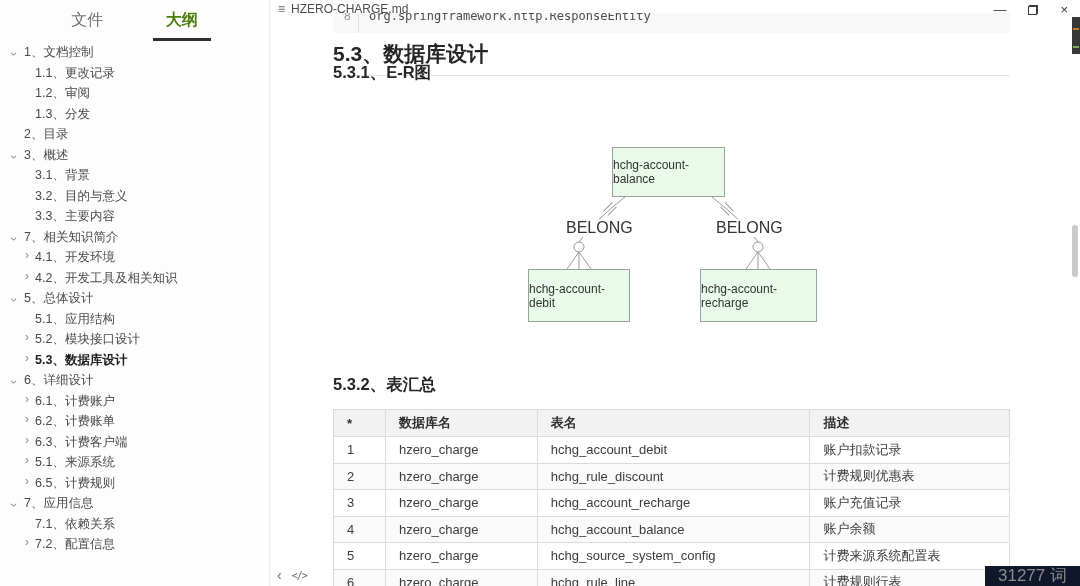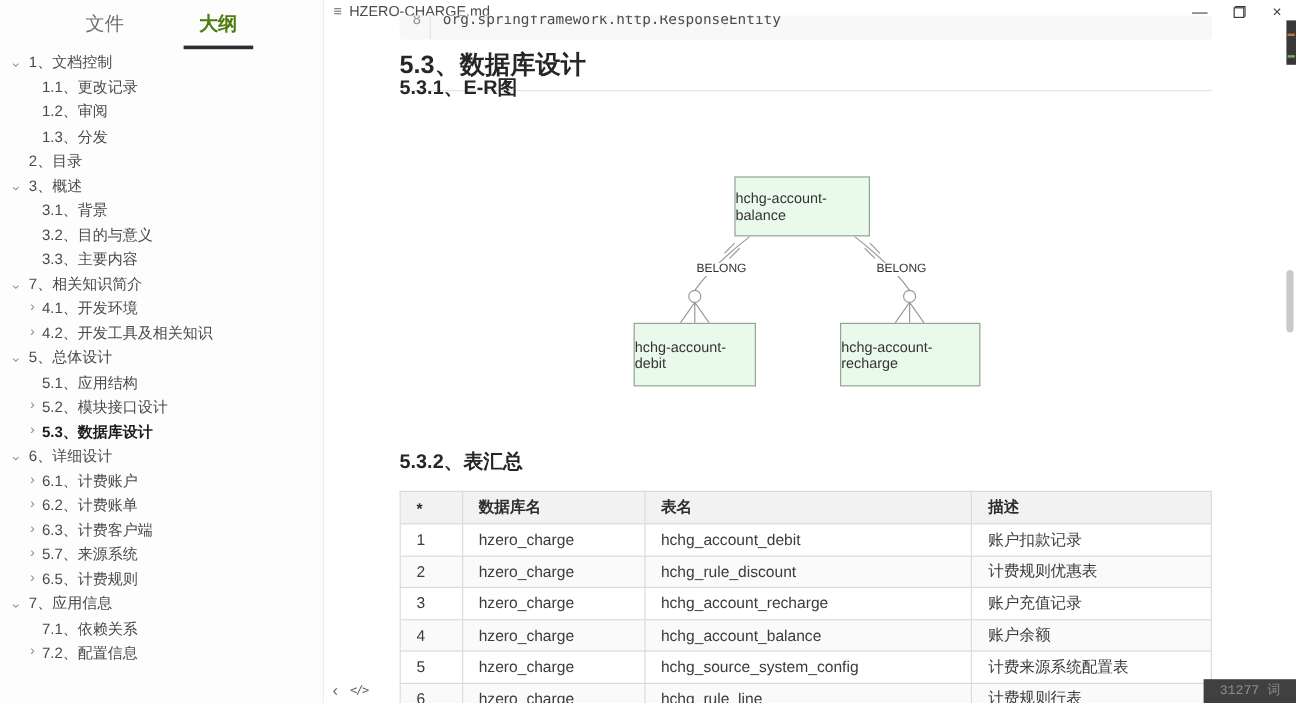--- a/index.html
+++ b/index.html
@@ -39,37 +39,37 @@
   .h3 { position:absolute; left:63px; font-size:16.5px; font-weight:bold; color:#262626; }
   .h3-er { top:62px; }
   .h3-table { top:374px; }
 
   
   .diagram { position:absolute; left:230px; top:140px; width:350px; height:195px; }
   .er-entity { position:absolute; border:1px solid #93a593; background:#eafaea; display:flex; align-items:center; justify-content:center; font-size:12px; color:#333; }
   .er-balance { left:112px; top:7px; width:113px; height:50px; }
   .er-debit { left:28px; top:129px; width:102px; height:53px; }
   .er-recharge { left:200px; top:129px; width:117px; height:53px; }
-  .er-rel-label { position:absolute; top:79px; width:56px; text-align:right; font-size:10px; color:#333; background:#fff; }
+  .er-rel-label { position:absolute; top:79px; width:56px; text-align:center; font-size:16px; color:#333; background:#fff; }
   .er-rel-left { left:66px; }
   .er-rel-right { left:216px; }
   .er-lines { position:absolute; left:0; top:0; }
 
   
   .tbl { position:absolute; left:63px; top:409px; width:677px; border-collapse:collapse; font-size:13px; color:#3c3c3c; }
   .tbl th, .tbl td { border:1px solid #dbdbdb; padding:0 0 0 13px; height:26.5px; text-align:left; font-weight:normal; }
   .tbl th { background:#f2f2f2; font-weight:bold; color:#2e2e2e; height:27px; }
   .tbl tr:nth-child(even) td { background:#fafafa; }
   .col-idx { width:52px; } .col-db { width:152px; } .col-tbl { width:273px; } .col-desc { width:200px; }
 
   
   .footer-icons { position:absolute; left:7px; bottom:4px; display:flex; align-items:center; gap:10px; color:#666; }
   .icon-back { font-size:14px; line-height:1; }
   .icon-code { font-size:10px; font-family:"DejaVu Sans Mono",monospace; letter-spacing:-1px; }
-  .word-count { position:absolute; right:0; bottom:0; height:20px; line-height:20px; padding:0 13px; background:#404040; color:#8a8a8a; font-size:11px;font-family:Liberation Mono, monospace; }
+  .word-count { position:absolute; right:0; bottom:0; height:20px; line-height:20px; padding:0 13px; background:#0f172a; color:#8a8a8a; font-size:17px; }
   .scroll-thumb { position:absolute; left:1072px; top:225px; width:6px; height:52px; background:#c9c9c9; border-radius:3px; }
   .edge-sliver { position:absolute; left:1072px; top:17px; width:8px; height:37px; background:#383838; }
   .edge-sliver .mark-orange { position:absolute; left:1px; right:1px; top:11px; height:2px; background:#c1762a; }
   .edge-sliver .mark-green { position:absolute; left:1px; right:1px; top:29px; height:2px; background:#7fae54; }
 </style>
 </head>
 <body>
 
 <div class="sidebar">
   <div class="tabs">
@@ -144,21 +144,21 @@
       <div class="outline-item lvl2">
         <span class="caret">›</span>
         <span class="olabel">6.2、计费账单</span>
       </div>
       <div class="outline-item lvl2">
         <span class="caret">›</span>
         <span class="olabel">6.3、计费客户端</span>
       </div>
       <div class="outline-item lvl2">
         <span class="caret">›</span>
-        <span class="olabel">5.7、来源系统</span>
+        <span class="olabel">5.1、来源系统</span>
       </div>
       <div class="outline-item lvl2">
         <span class="caret">›</span>
         <span class="olabel">6.5、计费规则</span>
       </div>
       <div class="outline-item lvl1">
         <span class="caret down">›</span>
         <span class="olabel">7、应用信息</span>
       </div>
       <div class="outline-item lvl2">

